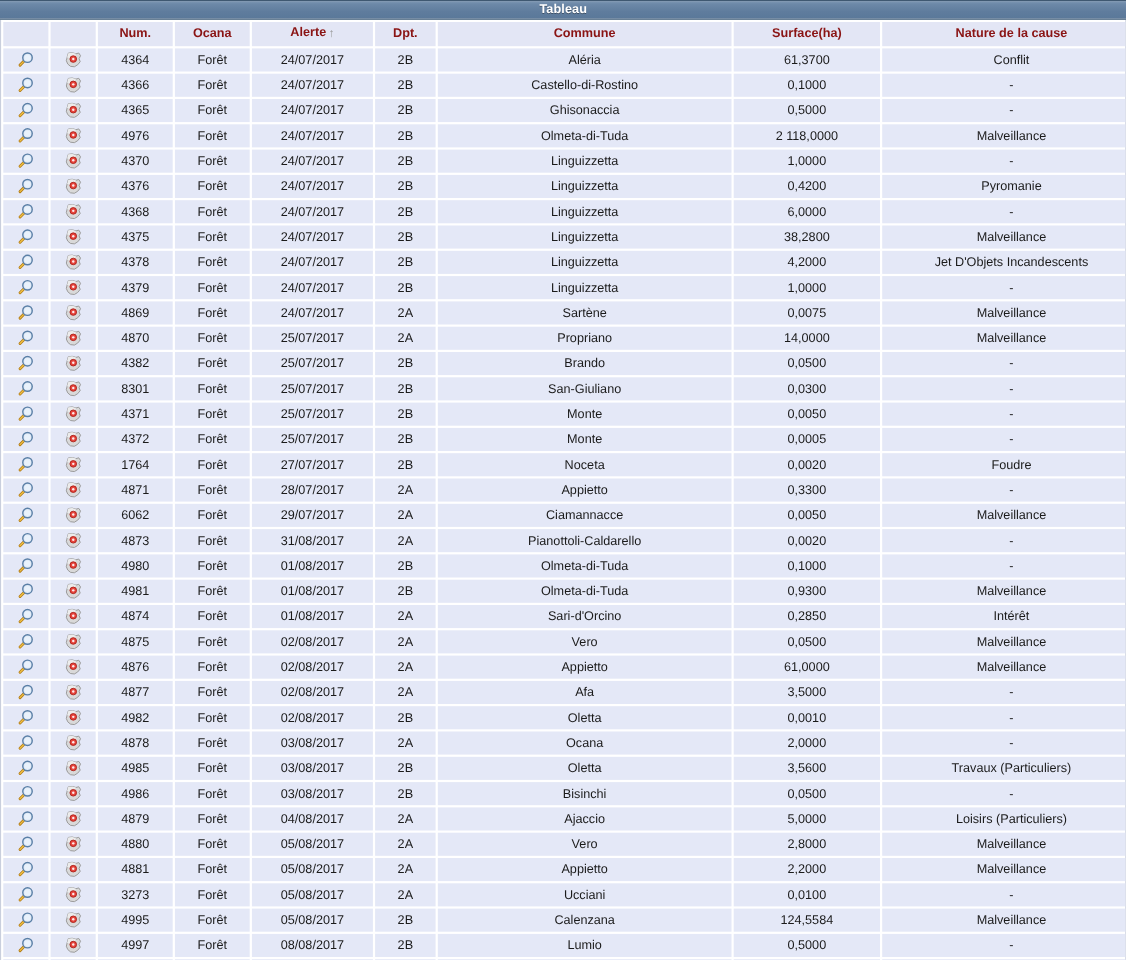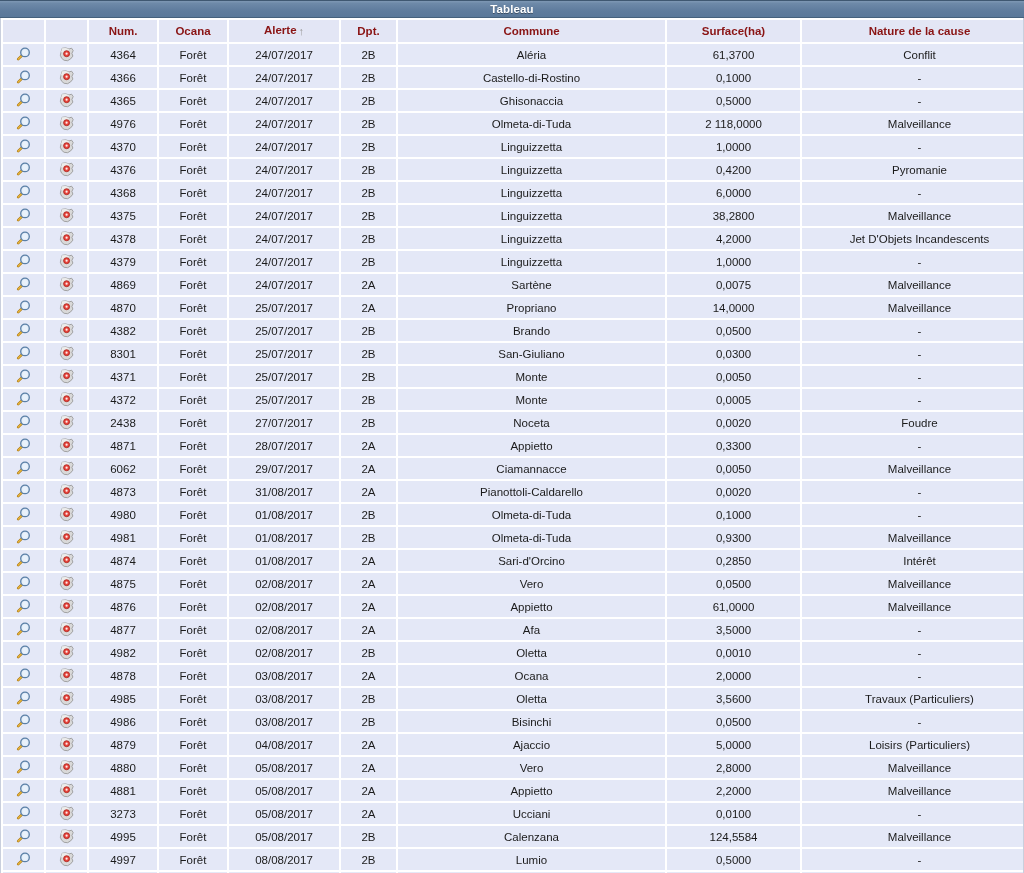--- a/index.html
+++ b/index.html
@@ -513,21 +513,21 @@
                   <line x1="3.2" y1="12.2" x2="7.3" y2="8.1" stroke="#f0c040" stroke-width="1.2" stroke-linecap="round"></line>
                   <circle cx="10.0" cy="5.4" r="4.3" fill="#dfeaf7" stroke="#5a7fa6" stroke-width="1.3"></circle>
                   <circle cx="10.0" cy="5.4" r="2.7" fill="#eaf3fc" stroke="none" opacity="0.9"></circle>
                 </svg></span></td>
             <td class="icon-cell"><span class="icon-wrap"><svg width="18" height="15" viewBox="0 0 18 15">
                   <path d="M4.1 1.3 L7.6 0.9 L11.1 1.9 L13.6 1.2 L15.2 3.6 L13.9 6.4 L14.9 9.1 L12.6 11.9 L9.6 13.7 L6.1 13.3 L3.6 11.2 L2.3 8.2 L3.0 5.2 Z" fill="#d9d9d9" stroke="#9a9a9a" stroke-width="0.9" stroke-linejoin="round"></path>
                   <path d="M4.1 1.3 L7.6 0.9 L11.1 1.9 L9.0 6.0 L3.0 5.2 Z" fill="#ececec" stroke="none"></path>
                   <circle cx="8.6" cy="6.7" r="3.0" fill="#e8453c" stroke="#a81e17" stroke-width="0.8"></circle>
                   <circle cx="8.6" cy="6.7" r="1.1" fill="#fdeaea"></circle>
                 </svg></span></td>
-            <td>2438</td>
+            <td>1764</td>
             <td>Forêt</td>
             <td>27/07/2017</td>
             <td>2B</td>
             <td>Noceta</td>
             <td>0,0020</td>
             <td>Foudre</td>
           </tr>
           <tr>
             <td class="icon-cell"><span class="icon-wrap"><svg width="17" height="15" viewBox="0 0 17 15">
                   <line x1="3.2" y1="12.2" x2="7.3" y2="8.1" stroke="#b07a18" stroke-width="2.6" stroke-linecap="round"></line>

